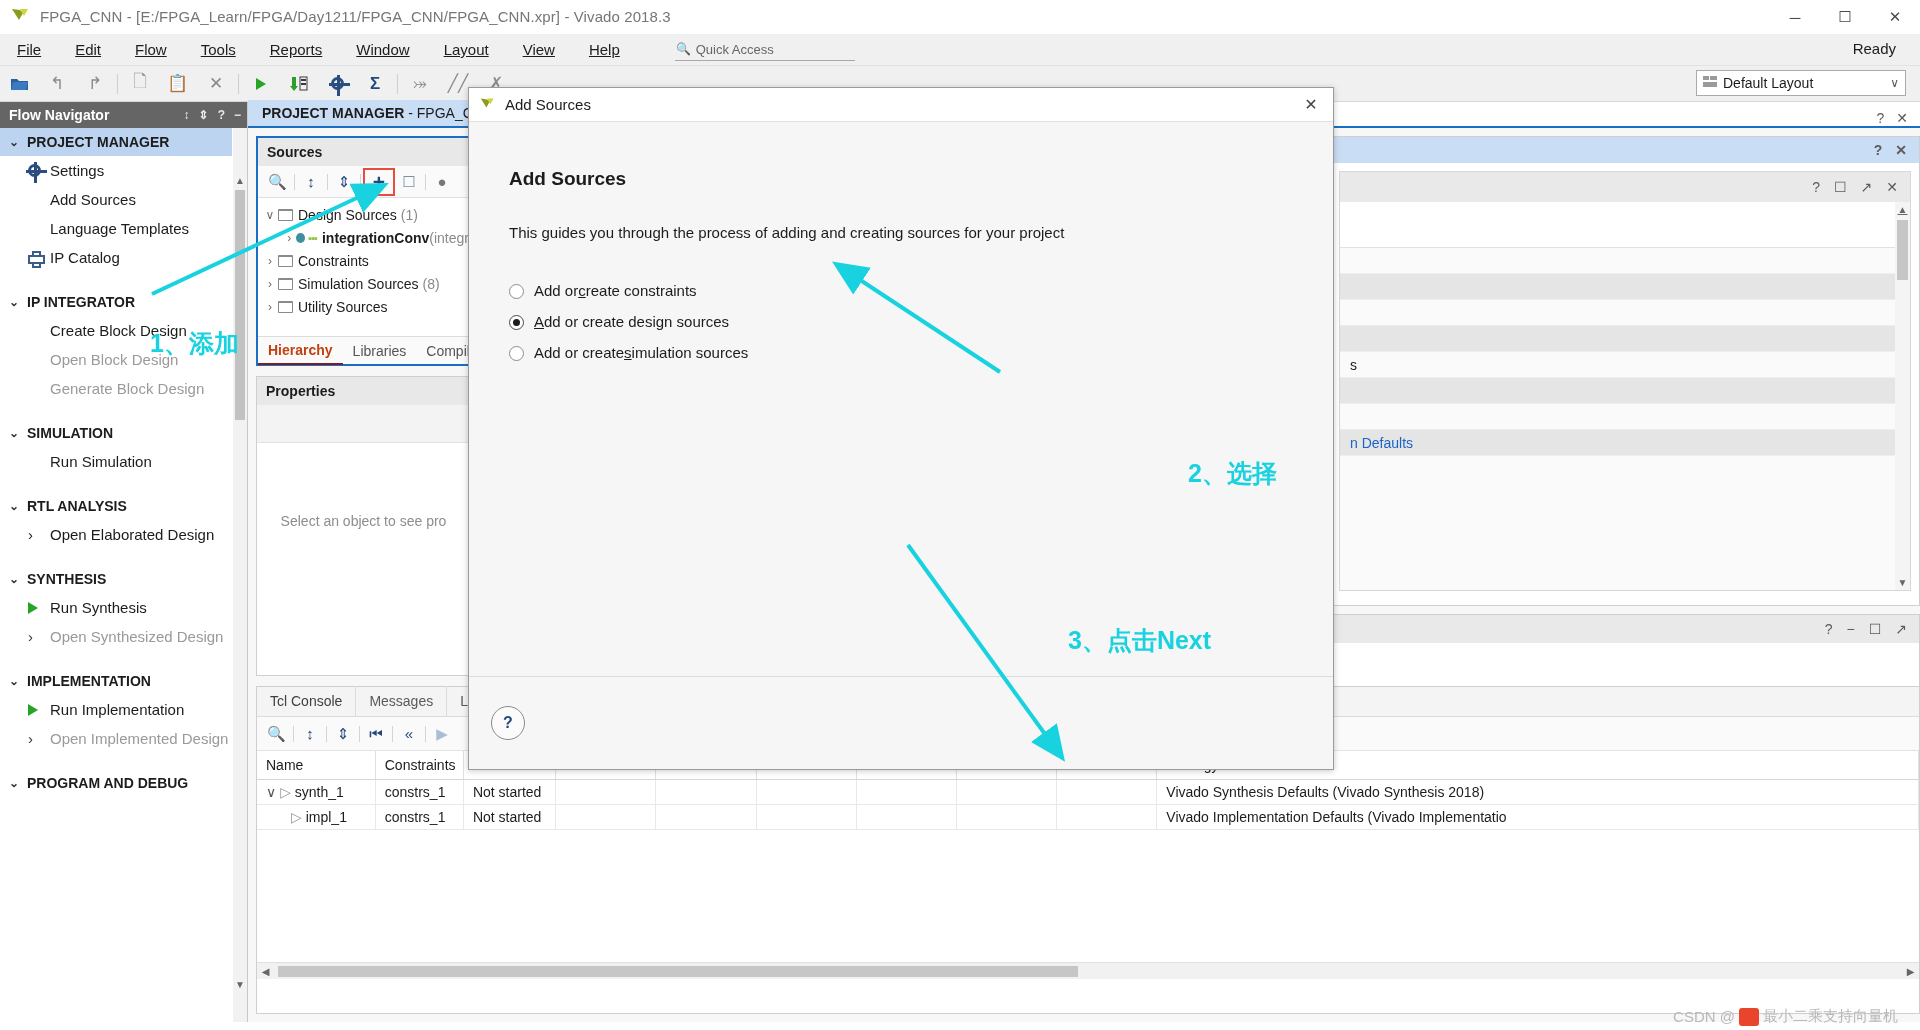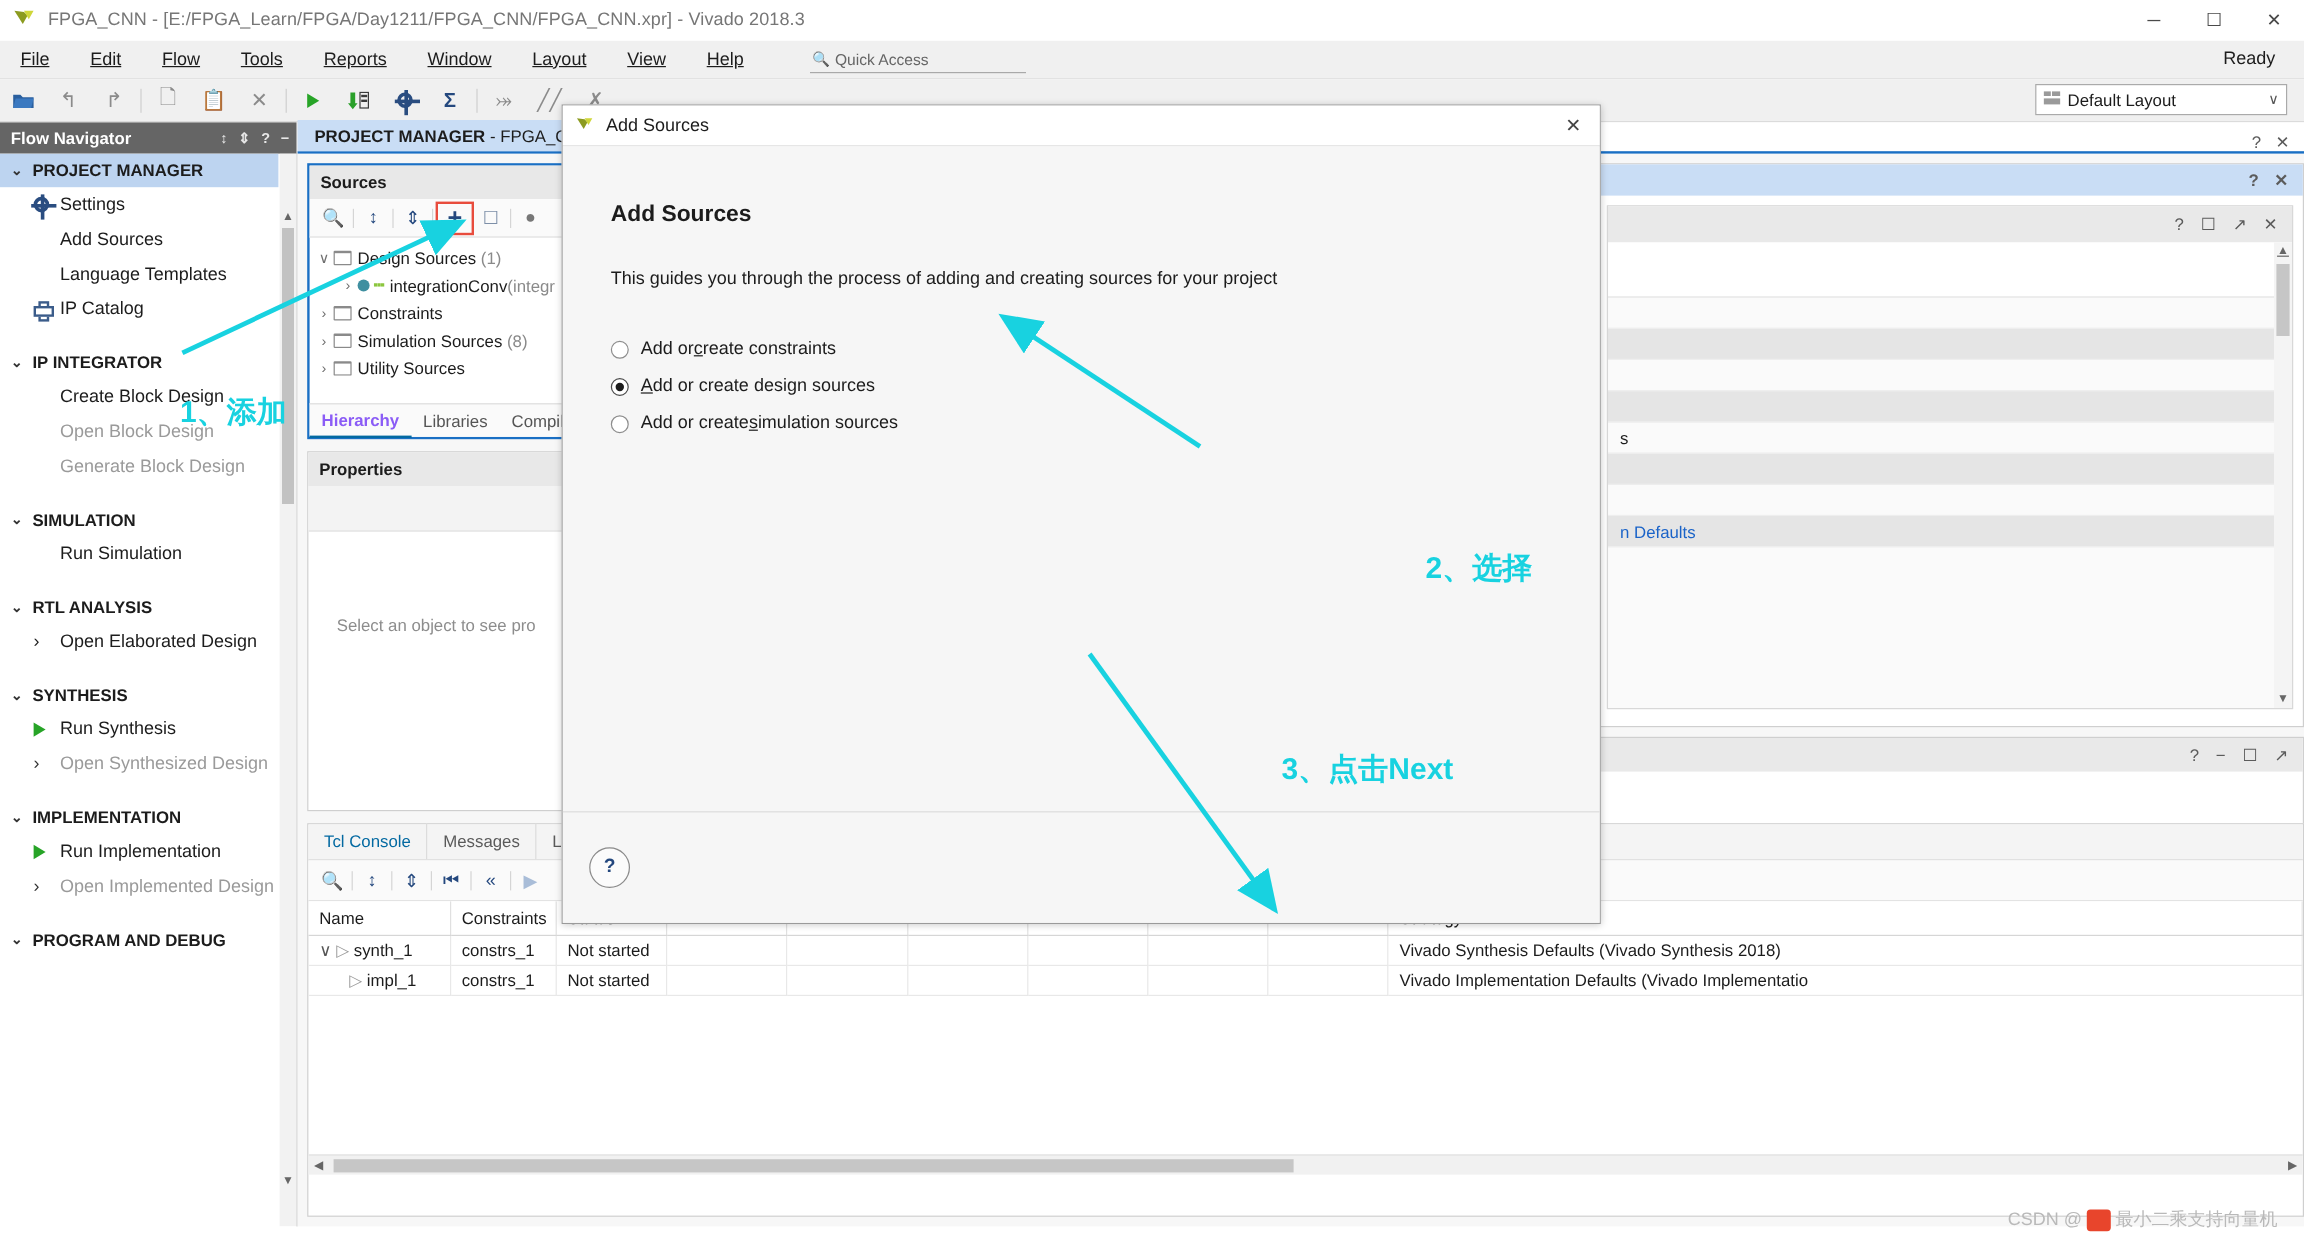--- a/index.html
+++ b/index.html
@@ -128,21 +128,21 @@
   .tree{ padding:5px 0 0 4px; font-size:14px; }
   .tree-row{ height:23px; display:flex; align-items:center; white-space:nowrap; }
   .tw{ width:16px; color:#707070; font-size:12px; text-align:center; }
   .folder{ width:15px; height:12px; margin-right:5px; background:#8a8a8a; position:relative; border-radius:1px; }
   .folder:after{ content:""; position:absolute; left:1px; top:2px; width:13px; height:9px; background:#fff; }
   .dot{ width:10px;height:10px;border-radius:50%;background:#3f8fa0;display:inline-block;margin-right:3px; }
   .grn{ display:inline-block;margin-right:5px;color:#8cc63f;font-size:11px;letter-spacing:-1px; }
   .muted{ color:#8a8a8a; }
   .sp-tabs{ position:absolute; bottom:0; left:0; right:0; height:28px; background:#fafafa; border-top:1px solid #ddd; display:flex; align-items:center; font-size:14px; }
   .sp-tab{ padding:0 10px; color:#555; }
-  .sp-tab.on{ font-weight:bold; color:#8b5cf6; border-bottom:2px solid #0369a1; height:28px; display:flex; align-items:center; }
+  .sp-tab.on{ font-weight:bold; color:#c2410c; border-bottom:2px solid #7f1d1d; height:28px; display:flex; align-items:center; }
 
   
   .props-panel{
     position:absolute; left:8px; top:274px; width:215px; height:300px;
     border:1px solid #cfcfcf; background:#ffffff;
   }
   .pp-title{ height:28px; background:#e8e8e8; display:flex; align-items:center; padding-left:9px; font-size:14px; font-weight:bold; }
   .pp-sub{ height:38px; background:#f3f3f3; border-bottom:1px solid #e2e2e2; }
   .pp-empty{ margin-top:70px; text-align:center; font-size:14px; color:#8d8d8d; padding:0 10px; }
 
@@ -174,21 +174,21 @@
   .rb-bar{ height:28px; background:#e9e9e9; display:flex; align-items:center; }
   .rb-icons{ margin-left:auto; display:flex; gap:14px; padding-right:12px; color:#5b5b5b; font-size:14px; }
 
   
   .console{
     position:absolute; left:8px; top:584px; width:1664px; height:328px;
     background:#ffffff; border:1px solid #cfcfcf;
   }
   .con-tabs{ height:30px; background:#f4f4f4; display:flex; align-items:flex-end; border-bottom:1px solid #dcdcdc; }
   .con-tab{ height:30px; padding:0 13px; display:flex; align-items:center; font-size:14px; color:#5a5a5a; border-right:1px solid #dcdcdc; }
-  .con-tab.on{ color:#0369a1; }
+  .con-tab.on{ color:#404040; }
   .con-toolbar{ height:34px; background:#fafafa; display:flex; align-items:center; padding-left:6px; border-bottom:1px solid #e3e3e3; }
   .con-tb{ width:28px;height:26px;display:flex;align-items:center;justify-content:center;color:#24487e;font-size:15px; }
   .con-tb.dim{ color:#a9bdd8; }
   .tblwrap{ position:relative; height:228px; overflow:hidden; }
   table.runs{ border-collapse:collapse; width:100%; font-size:14px; table-layout:fixed; }
   table.runs th{
     background:#ffffff; text-align:left; font-weight:normal; color:#1c1c1c;
     height:28px; padding-left:9px; border-right:1px solid #e0e0e0; border-bottom:1px solid #d6d6d6;
   }
   table.runs td{
@@ -502,21 +502,21 @@
           <span class="tw">∨</span>
           <span class="folder"></span>
           <span>Design Sources</span>
           <span class="muted">&nbsp;</span>
           <span class="muted">(1)</span>
         </div>
         <div class="tree-row" style="padding-left:20px;">
           <span class="tw">›</span>
           <span class="dot"></span>
           <span class="grn">▪▪▪</span>
-          <span style="font-weight:normal;">integrationConv</span>
+          <span style="font-weight:bold;">integrationConv</span>
           <span class="muted">(integr</span>
         </div>
         <div class="tree-row">
           <span class="tw">›</span>
           <span class="folder"></span>
           <span>Constraints</span>
         </div>
         <div class="tree-row">
           <span class="tw">›</span>
           <span class="folder"></span>

